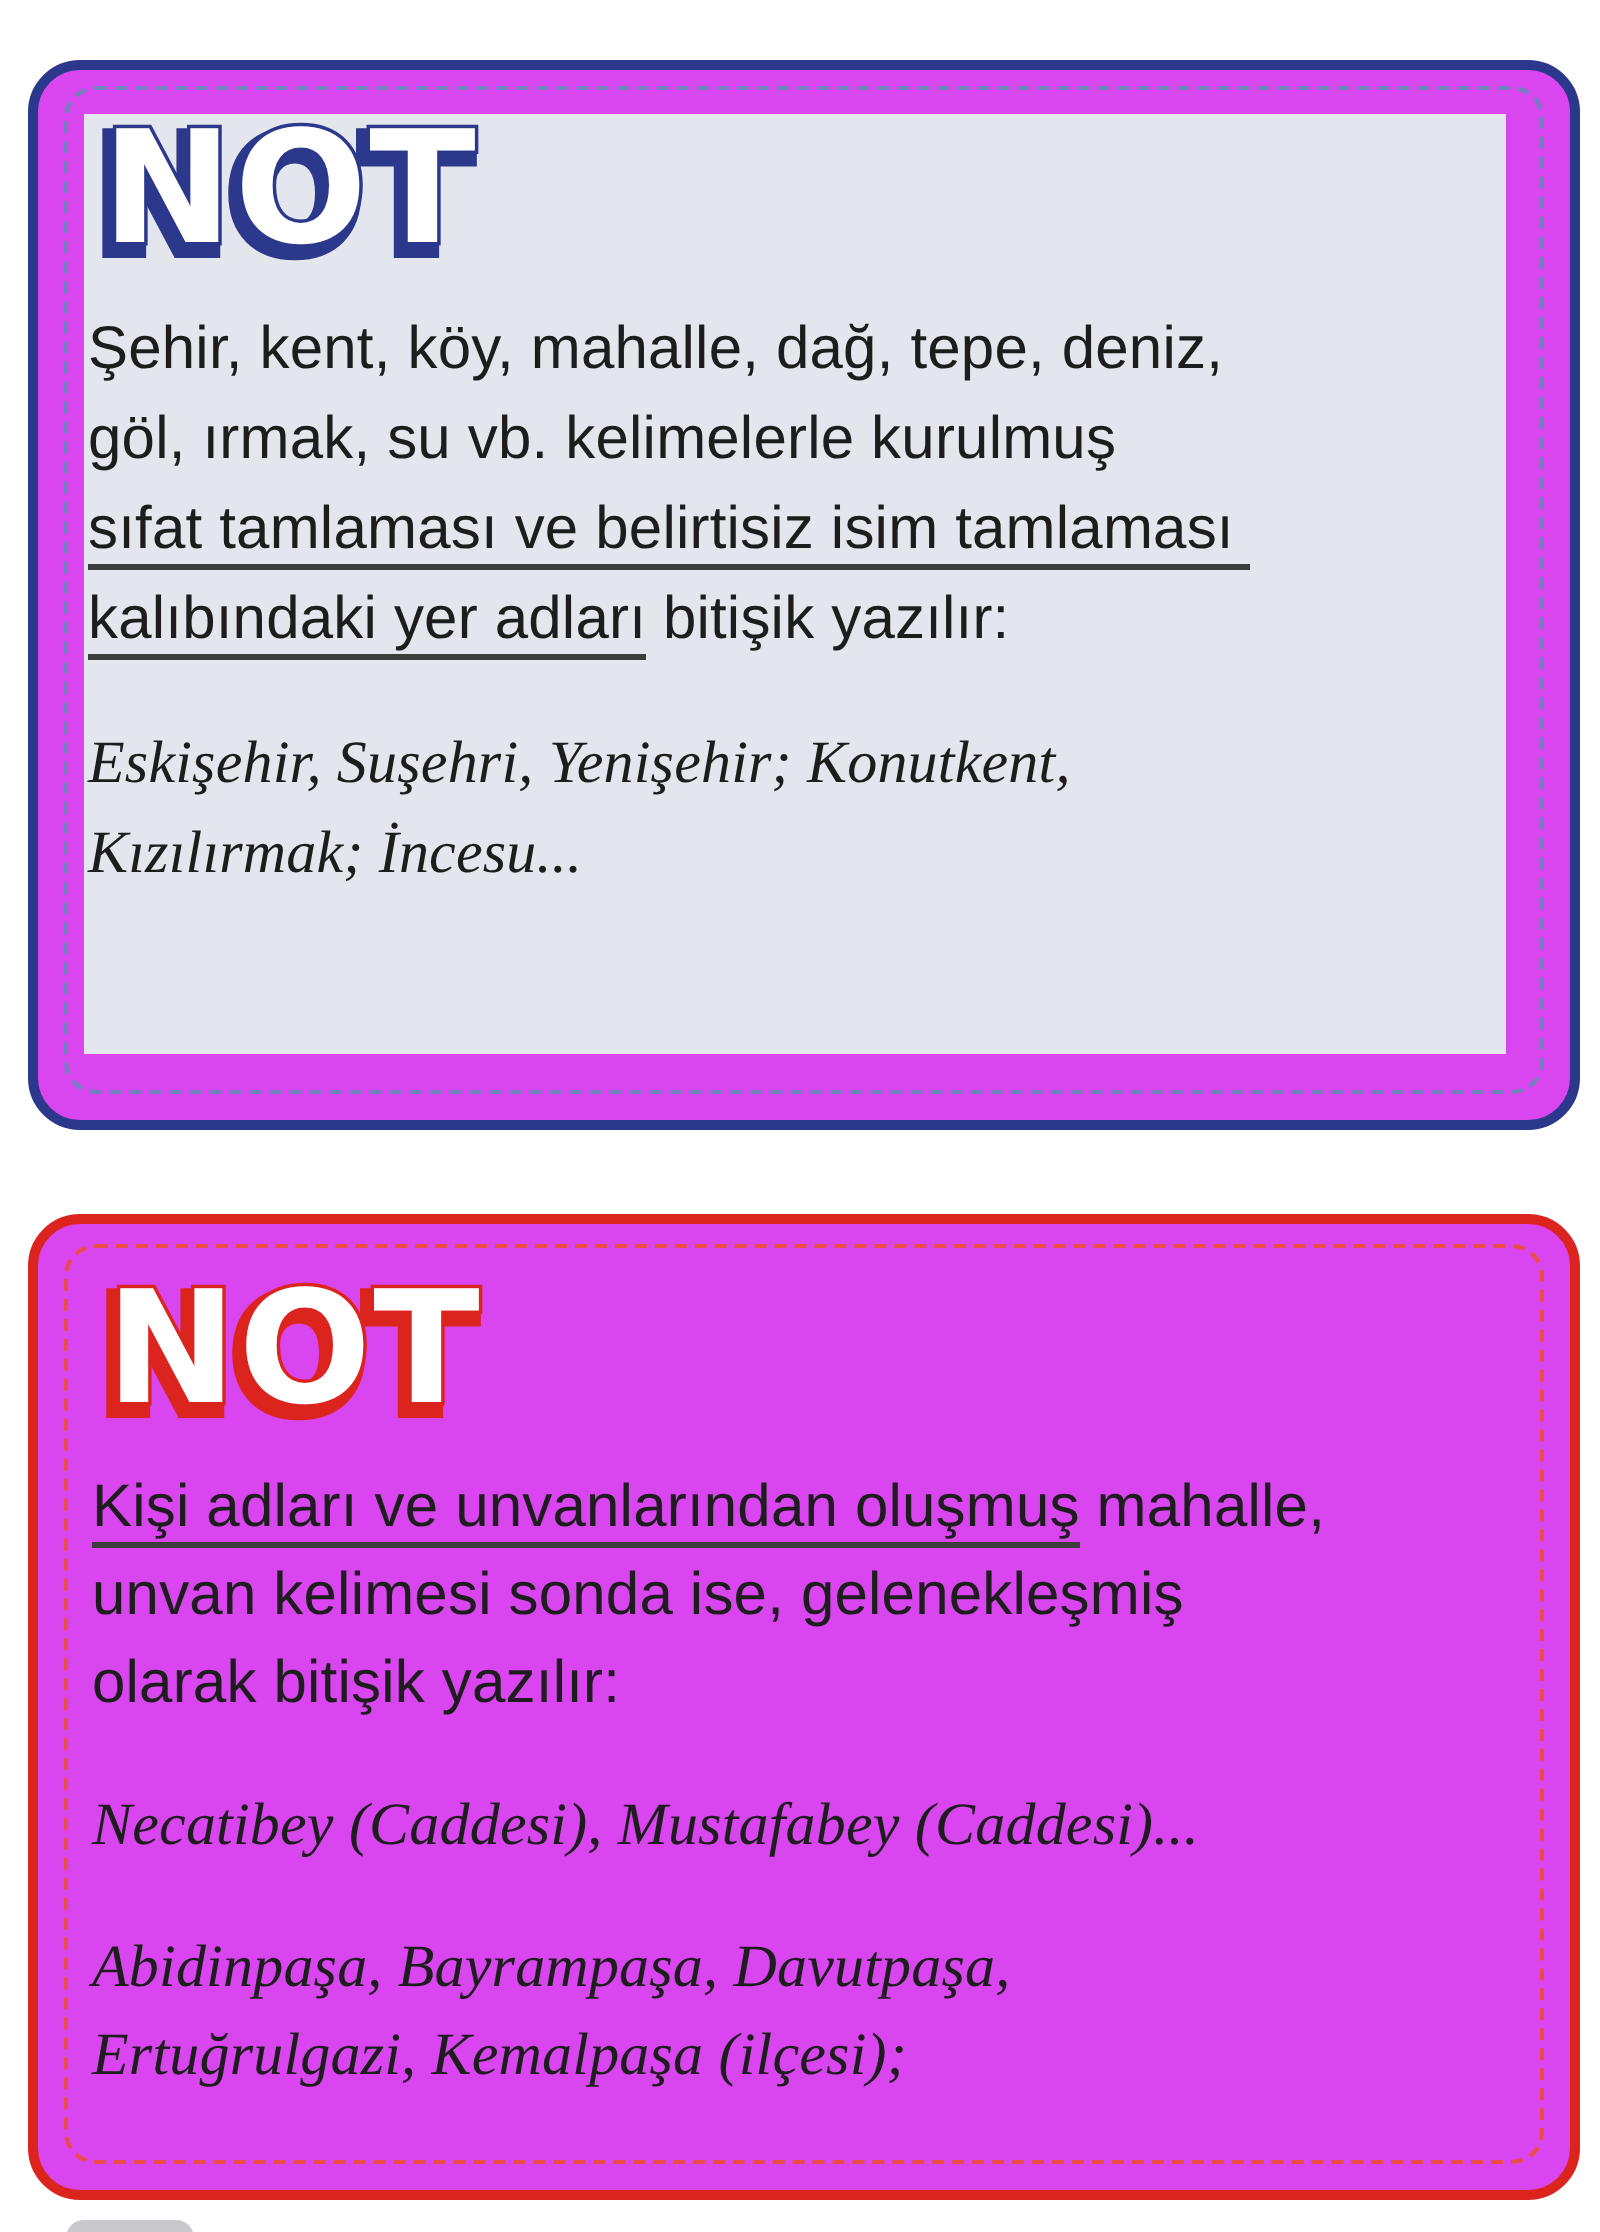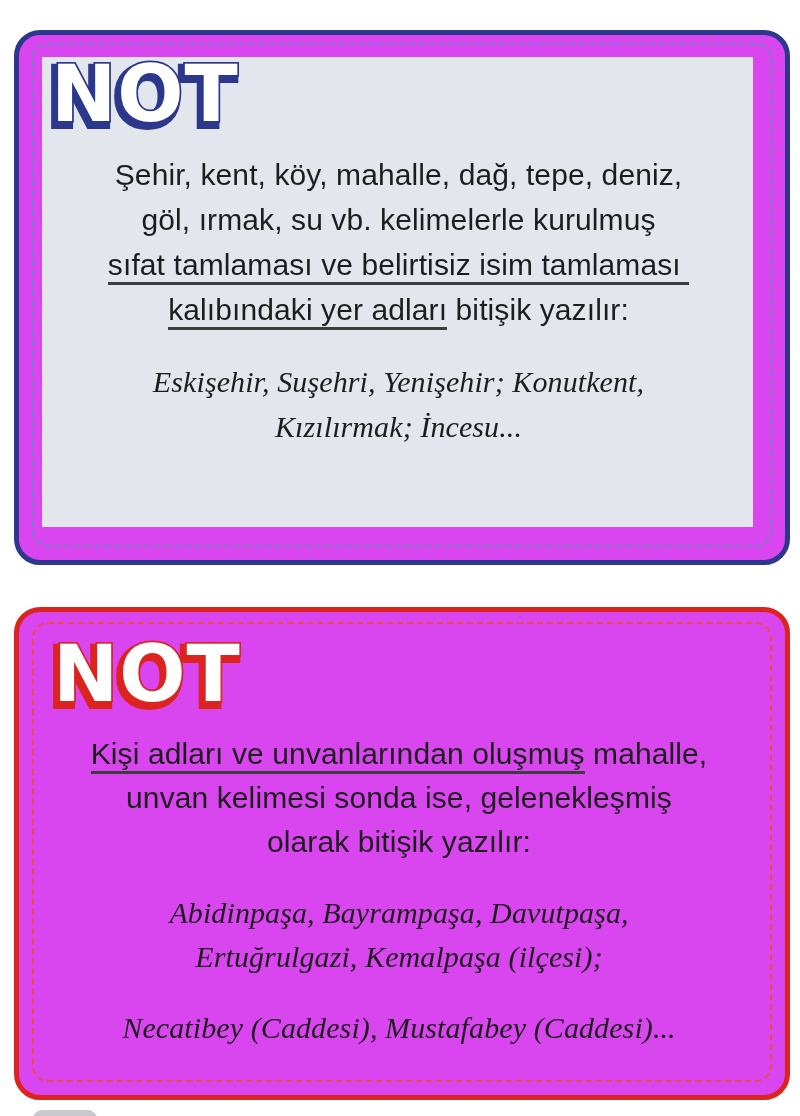--- a/index.html
+++ b/index.html
@@ -78,21 +78,21 @@
   }
   .line {
     height: 45px;
     line-height: 45px;
     white-space: pre;
   }
   .note-red .line {
     height: 44px;
     line-height: 44px;
   }
-  .para { margin: 0; text-align: center; }
+  .para { margin: 0; }
   .para + .para { margin-top: 27px; }
   .para.italic { font-style: italic; font-family: Liberation Serif, serif; }
   .u {
     border-bottom: 3px solid var(--underline-color);
     padding-bottom: 1px;
     margin-top: 13px;
   }
   .peek-tab {
     position: absolute;
     left: 33px;
@@ -136,24 +136,24 @@
         <text class="logo-shadow" x="4" y="67">NOT</text>
         <text class="logo-face" x="7" y="63">NOT</text>
       </svg>
       <div class="body-text">
           <div class="para">
             <div class="line"><span class="u">Kişi adları ve unvanlarından oluşmuş</span><span> mahalle,</span></div>
             <div class="line"><span>unvan kelimesi sonda ise, gelenekleşmiş</span></div>
             <div class="line"><span>olarak bitişik yazılır:</span></div>
           </div>
           <div class="para italic">
+            <div class="line"><span>Necatibey (Caddesi), Mustafabey (Caddesi)...</span></div>
+          </div>
+          <div class="para italic">
             <div class="line"><span>Abidinpaşa, Bayrampaşa, Davutpaşa,</span></div>
             <div class="line"><span>Ertuğrulgazi, Kemalpaşa (ilçesi);</span></div>
-          </div>
-          <div class="para italic">
-            <div class="line"><span>Necatibey (Caddesi), Mustafabey (Caddesi)...</span></div>
           </div>
         </div>
     </div>
   </div>
 </div>
 
 <div class="peek-tab"></div>
 
 </body></html>

